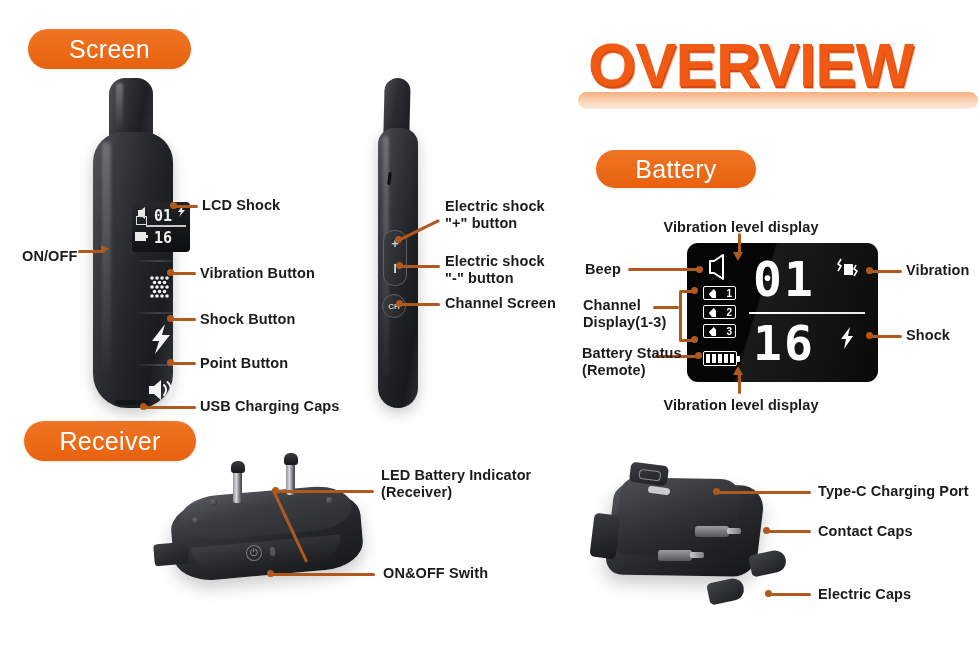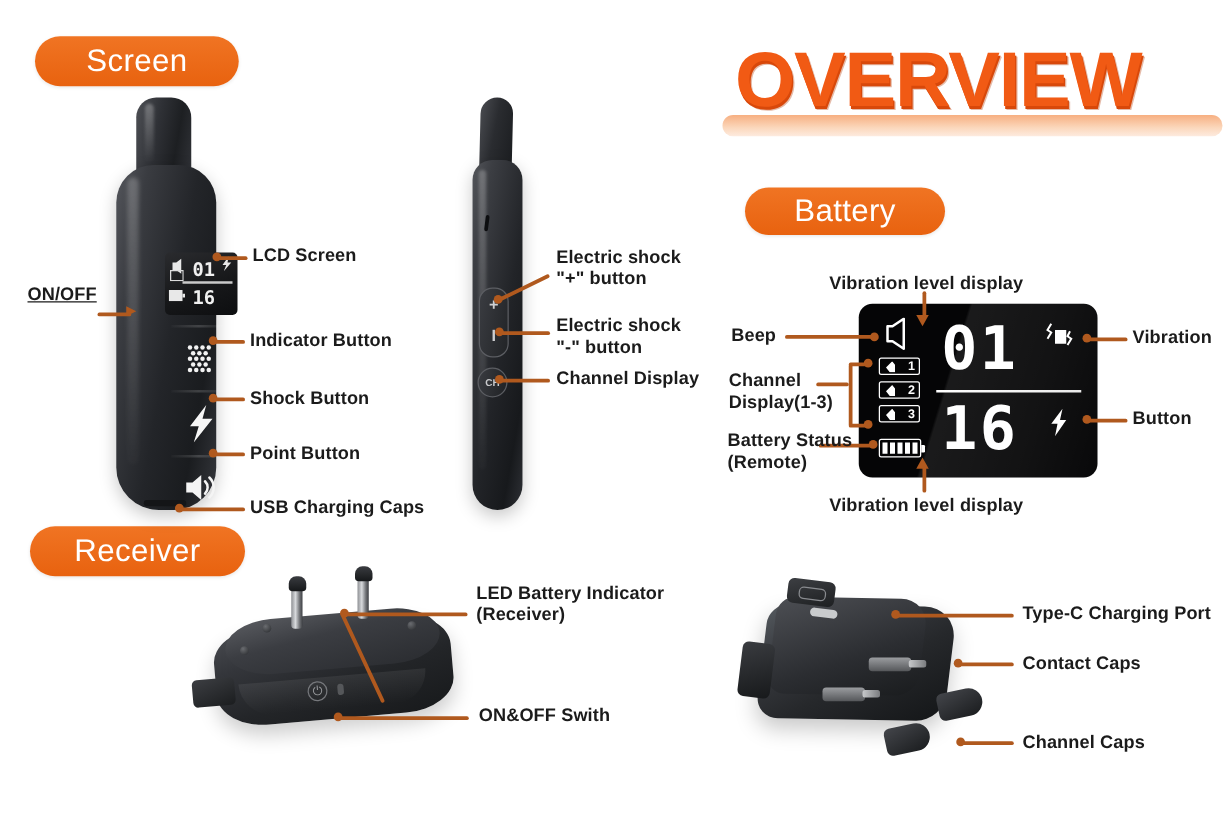--- a/index.html
+++ b/index.html
@@ -222,29 +222,29 @@
       <path d="M2 8h5l7-6v20l-7-6H2z" fill="#f4f4f4"></path>
       <path d="M17 7a7 7 0 0 1 0 10" stroke="#f4f4f4" stroke-width="2" fill="none" stroke-linecap="round"></path>
       <path d="M20.5 4a11 11 0 0 1 0 16" stroke="#f4f4f4" stroke-width="2" fill="none" stroke-linecap="round"></path>
     </svg>
   </div>
   <div class="rf-usb"></div>
 </div>
 
 <div class="dot" style="left:170px;top:202px;"></div>
 <div class="line" style="left:174px;top:205px;width:24px;"></div>
-<div class="lbl" style="left:202px;top:197px;">LCD Screen</div>
+<div class="lbl" style="left:202px;top:197px;">LCD Shock</div>
 
 <div class="line" style="left:78px;top:250px;width:27px;"></div>
 <div class="abs" style="left:101px;top:245px;width:0;height:0;border-left:8px solid #b0591e;border-top:4px solid transparent;border-bottom:4px solid transparent;"></div>
-<div class="lbl" style="left:22px;top:228px;text-decoration:underline;">ON/OFF</div>
+<div class="lbl" style="left:22px;top:248px;">ON/OFF</div>
 
 <div class="dot" style="left:167px;top:269px;"></div>
 <div class="line" style="left:171px;top:272px;width:25px;"></div>
-<div class="lbl" style="left:200px;top:265px;">Indicator Button</div>
+<div class="lbl" style="left:200px;top:265px;">Vibration Button</div>
 
 <div class="dot" style="left:167px;top:315px;"></div>
 <div class="line" style="left:171px;top:318px;width:25px;"></div>
 <div class="lbl" style="left:200px;top:311px;">Shock Button</div>
 
 <div class="dot" style="left:167px;top:359px;"></div>
 <div class="line" style="left:171px;top:362px;width:25px;"></div>
 <div class="lbl" style="left:200px;top:355px;">Point Button</div>
 
 <div class="dot" style="left:140px;top:403px;"></div>
@@ -269,21 +269,21 @@
 <div class="lbl" style="left:445px;top:198px;">Electric shock
 "+" button</div>
 
 <div class="dot" style="left:396px;top:262px;"></div>
 <div class="line" style="left:400px;top:265px;width:40px;"></div>
 <div class="lbl" style="left:445px;top:253px;">Electric shock
 "-" button</div>
 
 <div class="dot" style="left:396px;top:300px;"></div>
 <div class="line" style="left:400px;top:303px;width:40px;"></div>
-<div class="lbl" style="left:445px;top:295px;">Channel Display</div>
+<div class="lbl" style="left:445px;top:295px;">Channel Screen</div>
 
 <div id="lcd-panel">
   <div id="lcd-gloss"></div>
   <div id="lcd-divider"></div>
 
   <svg class="abs" style="left:20px;top:11px;" width="20" height="26" viewBox="0 0 20 26">
     <path d="M3 7 h4 l9 -6 v24 l-9 -6 H3 z" fill="none" stroke="#fff" stroke-width="2" stroke-linejoin="round"></path>
   </svg>
 
   <div class="ch-box" style="left:16px;top:43px;">
@@ -343,21 +343,21 @@
 <div class="dot" style="left:695px;top:352px;"></div>
 <div class="lbl" style="left:582px;top:345px;">Battery Status
 (Remote)</div>
 
 <div class="dot" style="left:866px;top:267px;"></div>
 <div class="line" style="left:870px;top:270px;width:32px;"></div>
 <div class="lbl" style="left:906px;top:262px;">Vibration</div>
 
 <div class="dot" style="left:866px;top:332px;"></div>
 <div class="line" style="left:870px;top:335px;width:32px;"></div>
-<div class="lbl" style="left:906px;top:327px;">Button</div>
+<div class="lbl" style="left:906px;top:327px;">Shock</div>
 
 <div id="recv-left">
   <div class="rl-shell"></div>
   <div class="rl-top"></div>
   <div class="probe" style="left:83px;top:14px;"></div>
   <div class="probe" style="left:136px;top:6px;"></div>
   <div class="rl-screw" style="left:42px;top:62px;"></div>
   <div class="rl-screw" style="left:60px;top:44px;"></div>
   <div class="rl-screw" style="left:176px;top:42px;"></div>
   <div class="rl-clip"></div>
@@ -392,13 +392,13 @@
 <div class="dot" style="left:713px;top:488px;"></div>
 <div class="line" style="left:717px;top:491px;width:94px;"></div>
 <div class="lbl" style="left:818px;top:483px;">Type-C Charging Port</div>
 
 <div class="dot" style="left:763px;top:527px;"></div>
 <div class="line" style="left:767px;top:530px;width:44px;"></div>
 <div class="lbl" style="left:818px;top:523px;">Contact Caps</div>
 
 <div class="dot" style="left:765px;top:590px;"></div>
 <div class="line" style="left:769px;top:593px;width:42px;"></div>
-<div class="lbl" style="left:818px;top:586px;">Channel Caps</div>
+<div class="lbl" style="left:818px;top:586px;">Electric Caps</div>
 
 </body></html>

